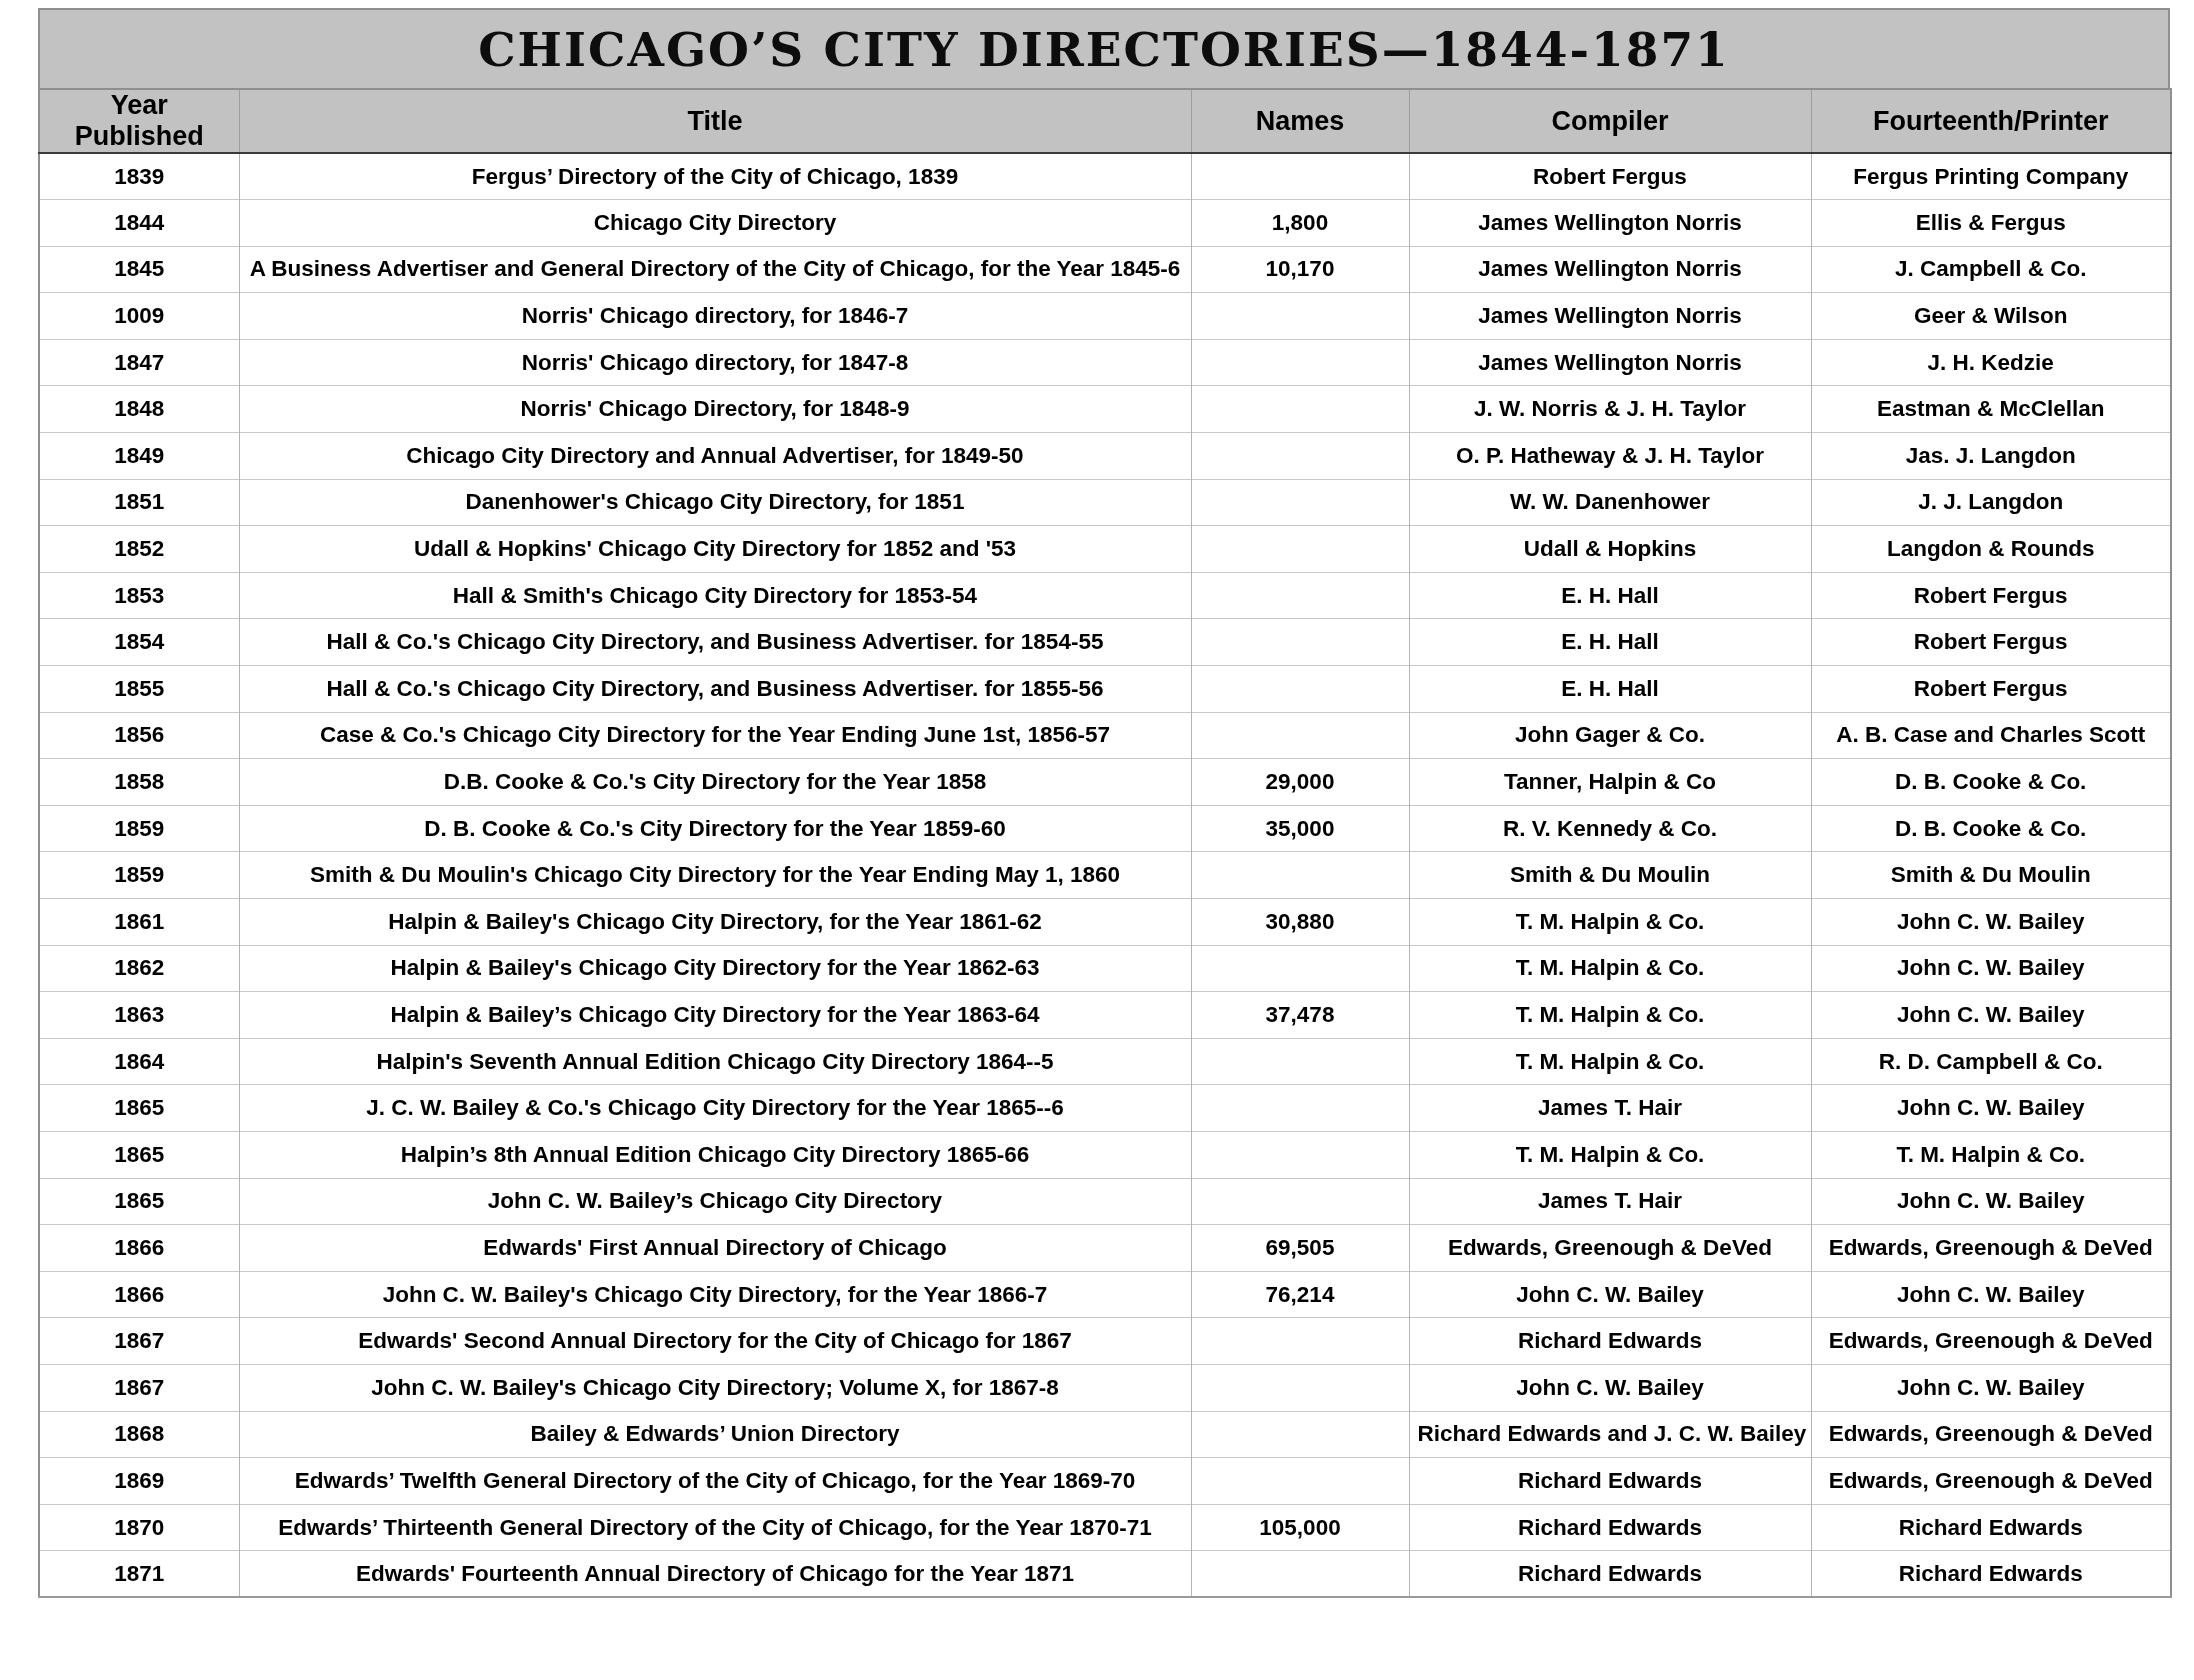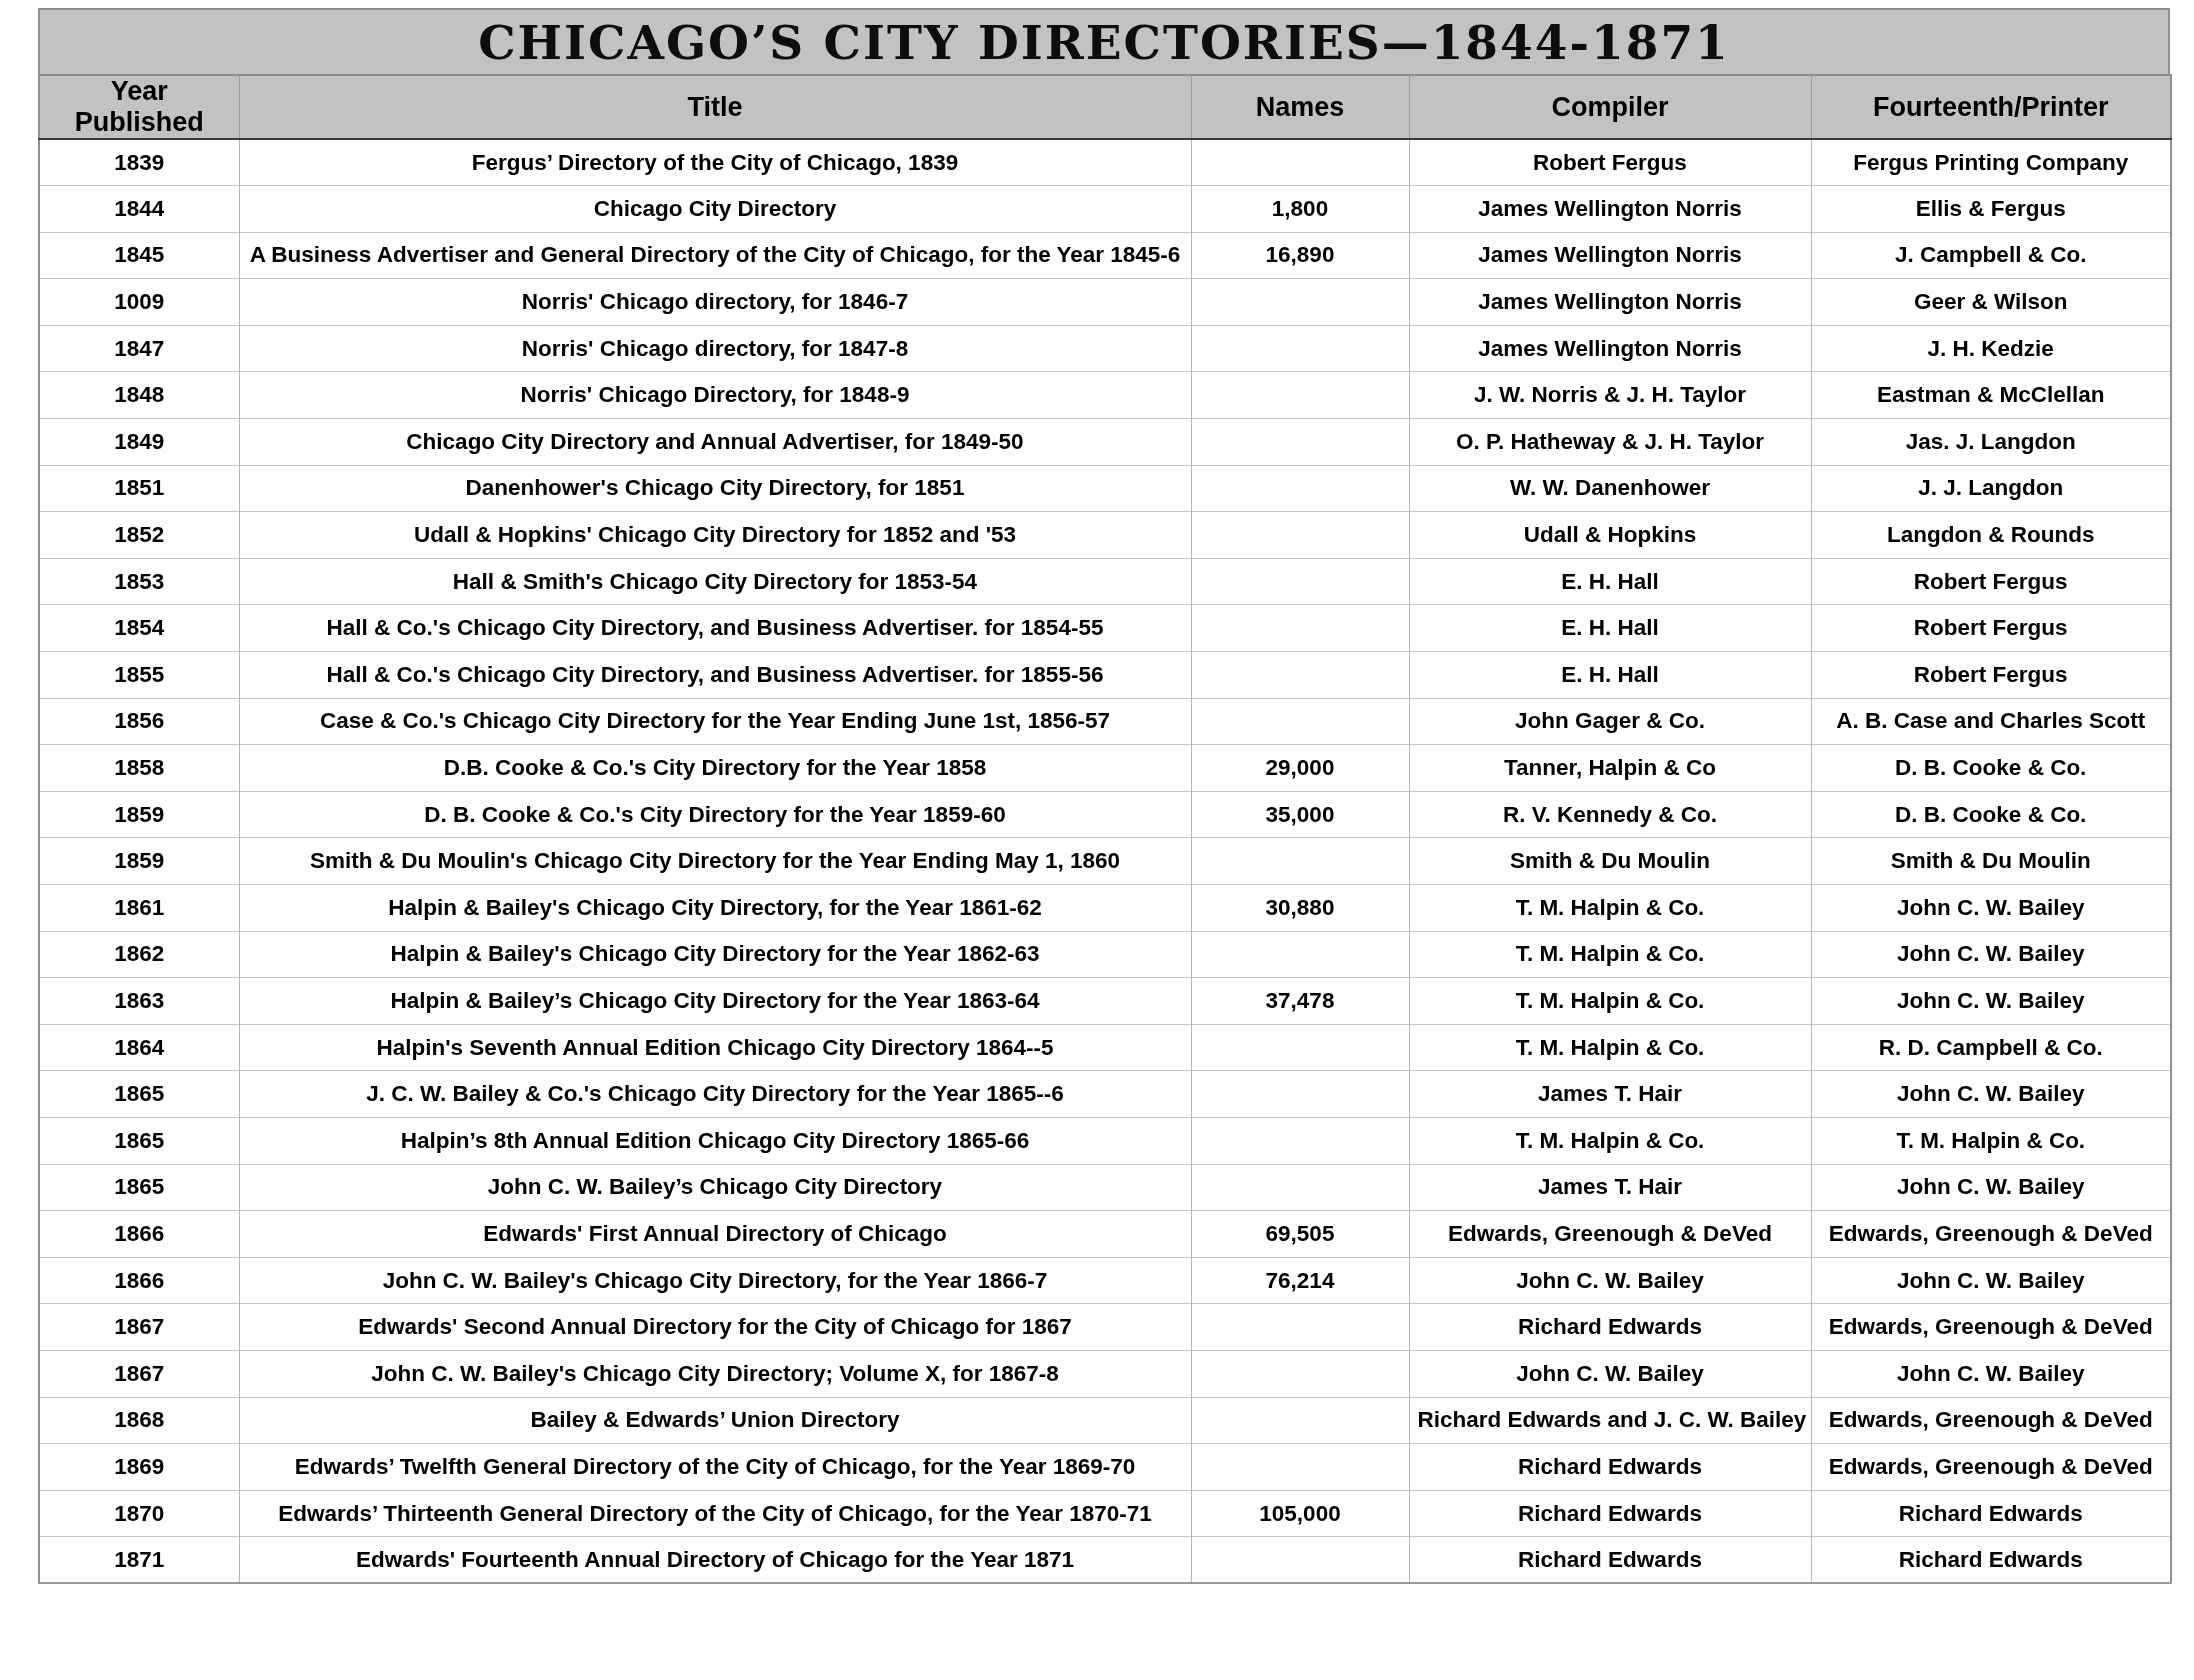--- a/index.html
+++ b/index.html
@@ -9,21 +9,21 @@
     font-family:"Liberation Sans", sans-serif;
     color:#000;
   }
   .table-wrap{
     position:absolute;
     left:38px; top:8px;
     width:2132px;
   }
   .title-band{
     box-sizing:border-box;
-    height:66px;
+    height:80px;
     background:#c2c2c2;
     border:2px solid #8f8f8f;
     border-bottom:none;
     display:flex; align-items:center; justify-content:center;
     font-family:"DejaVu Serif", serif;
     font-weight:bold;
     font-size:47px;
     letter-spacing:2px;
     color:#0d0d0d;
     white-space:nowrap;
@@ -100,21 +100,21 @@
         <tr>
           <td>1844</td>
           <td>Chicago City Directory</td>
           <td>1,800</td>
           <td>James Wellington Norris</td>
           <td>Ellis &amp; Fergus</td>
         </tr>
         <tr>
           <td>1845</td>
           <td>A Business Advertiser and General Directory of the City of Chicago, for the Year 1845-6</td>
-          <td>16,890</td>
+          <td>10,170</td>
           <td>James Wellington Norris</td>
           <td>J. Campbell &amp; Co.</td>
         </tr>
         <tr>
           <td>1009</td>
           <td>Norris' Chicago directory, for 1846-7</td>
           <td></td>
           <td>James Wellington Norris</td>
           <td>Geer &amp; Wilson</td>
         </tr>

